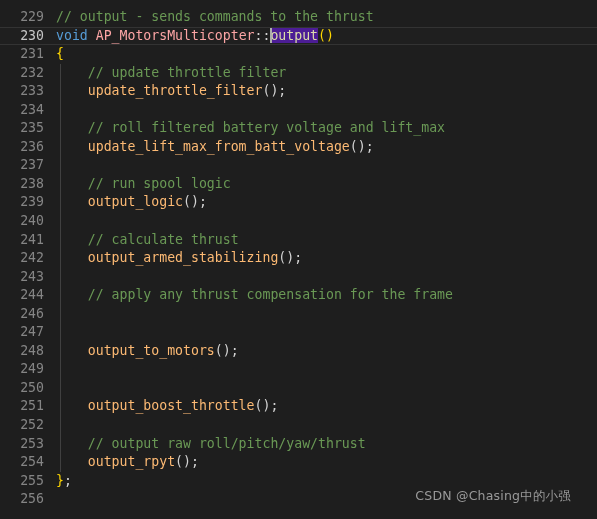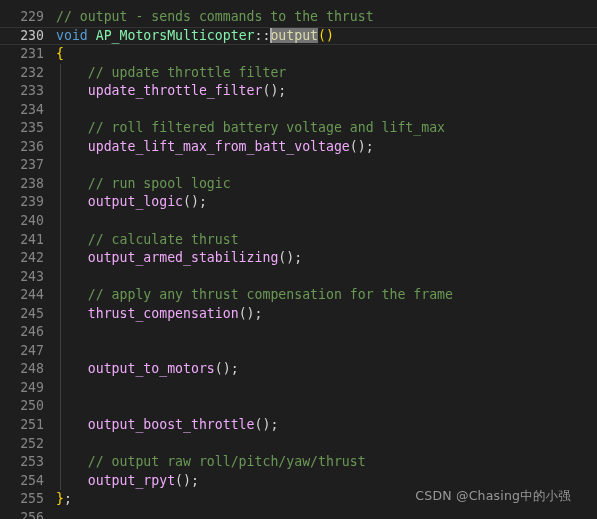--- a/index.html
+++ b/index.html
@@ -72,26 +72,26 @@
     position: absolute;
     left: 60px;
     top: 0;
     width: 1px;
     height: 18.55px;
     background: #404040;
   }
 
   .cmt  { color: #6a9955; }
   .kw   { color: #569cd6; }
-  .type { color: #86efac; }
+  .type { color: #fca5a5; }
   .fn   { color: #dcdcaa; }
-  .id   { color: #f0abfc; }
+  .id   { color: #fdba74; }
   .punc { color: #d4d4d4; }
   .br1  { color: #ffd700; }
-  .wordhl { background: #737373; }
+  .wordhl { background: #4c1d95; }
 
   .caret {
     display: inline-block;
     width: 2px;
     height: 15px;
     background: #aeafad;
     vertical-align: -3px;
     margin-right: -2px;
     position: relative;
     z-index: 3;
@@ -123,21 +123,20 @@
       <div class="line"><div class="gutter">235</div><div class="iguide"></div><div class="content"><span class="id">    </span><span class="cmt">// roll filtered battery voltage and lift_max</span></div></div>
       <div class="line"><div class="gutter">236</div><div class="iguide"></div><div class="content"><span class="id">    </span><span class="id">update_lift_max_from_batt_voltage</span><span class="punc">();</span></div></div>
       <div class="line"><div class="gutter">237</div><div class="iguide"></div><div class="content"></div></div>
       <div class="line"><div class="gutter">238</div><div class="iguide"></div><div class="content"><span class="id">    </span><span class="cmt">// run spool logic</span></div></div>
       <div class="line"><div class="gutter">239</div><div class="iguide"></div><div class="content"><span class="id">    </span><span class="id">output_logic</span><span class="punc">();</span></div></div>
       <div class="line"><div class="gutter">240</div><div class="iguide"></div><div class="content"></div></div>
       <div class="line"><div class="gutter">241</div><div class="iguide"></div><div class="content"><span class="id">    </span><span class="cmt">// calculate thrust</span></div></div>
       <div class="line"><div class="gutter">242</div><div class="iguide"></div><div class="content"><span class="id">    </span><span class="id">output_armed_stabilizing</span><span class="punc">();</span></div></div>
       <div class="line"><div class="gutter">243</div><div class="iguide"></div><div class="content"></div></div>
       <div class="line"><div class="gutter">244</div><div class="iguide"></div><div class="content"><span class="id">    </span><span class="cmt">// apply any thrust compensation for the frame</span></div></div>
-      <div class="line"><div class="gutter">245</div><div class="iguide"></div><div class="content"><span class="id">    </span><span class="id">thrust_compensation</span><span class="punc">();</span></div></div>
       <div class="line"><div class="gutter">246</div><div class="iguide"></div><div class="content"></div></div>
       <div class="line"><div class="gutter">247</div><div class="iguide"></div><div class="content"><span class="id">    </span></div></div>
       <div class="line"><div class="gutter">248</div><div class="iguide"></div><div class="content"><span class="id">    </span><span class="id">output_to_motors</span><span class="punc">();</span></div></div>
       <div class="line"><div class="gutter">249</div><div class="iguide"></div><div class="content"></div></div>
       <div class="line"><div class="gutter">250</div><div class="iguide"></div><div class="content"><span class="id">    </span></div></div>
       <div class="line"><div class="gutter">251</div><div class="iguide"></div><div class="content"><span class="id">    </span><span class="id">output_boost_throttle</span><span class="punc">();</span></div></div>
       <div class="line"><div class="gutter">252</div><div class="iguide"></div><div class="content"></div></div>
       <div class="line"><div class="gutter">253</div><div class="iguide"></div><div class="content"><span class="id">    </span><span class="cmt">// output raw roll/pitch/yaw/thrust</span></div></div>
       <div class="line"><div class="gutter">254</div><div class="iguide"></div><div class="content"><span class="id">    </span><span class="id">output_rpyt</span><span class="punc">();</span></div></div>
       <div class="line"><div class="gutter">255</div><div class="content"><span class="br1">}</span><span class="punc">;</span></div></div>

